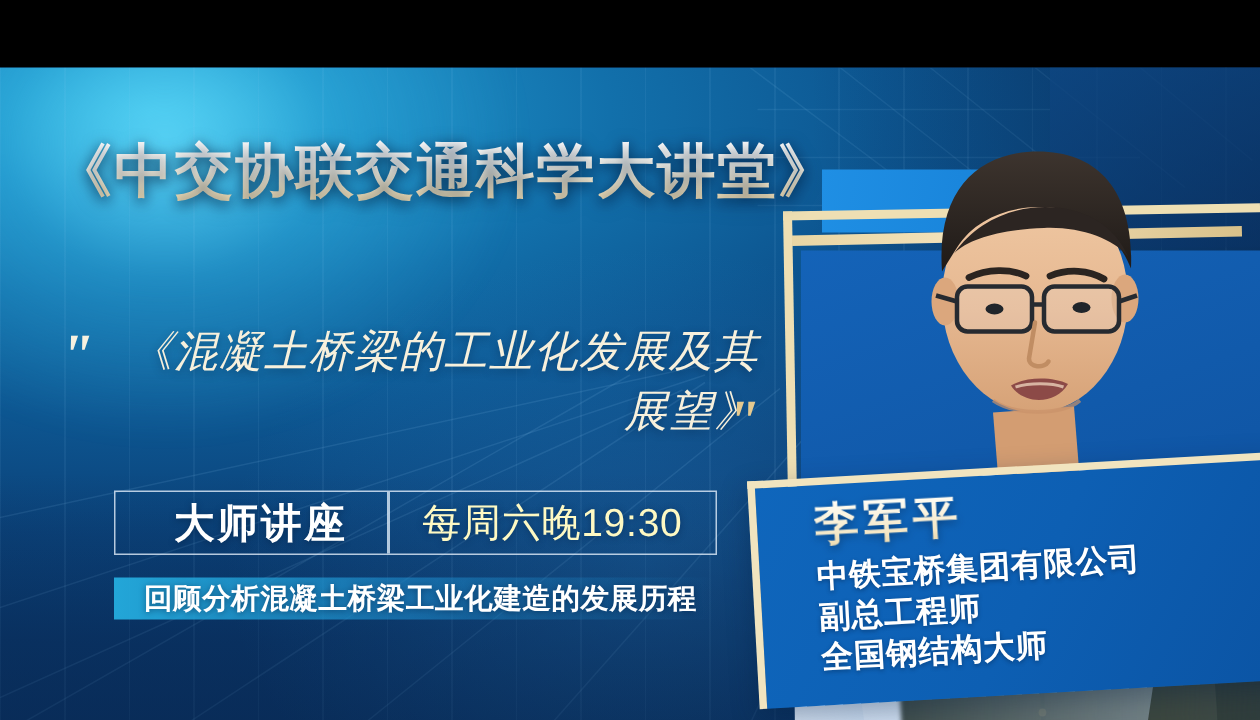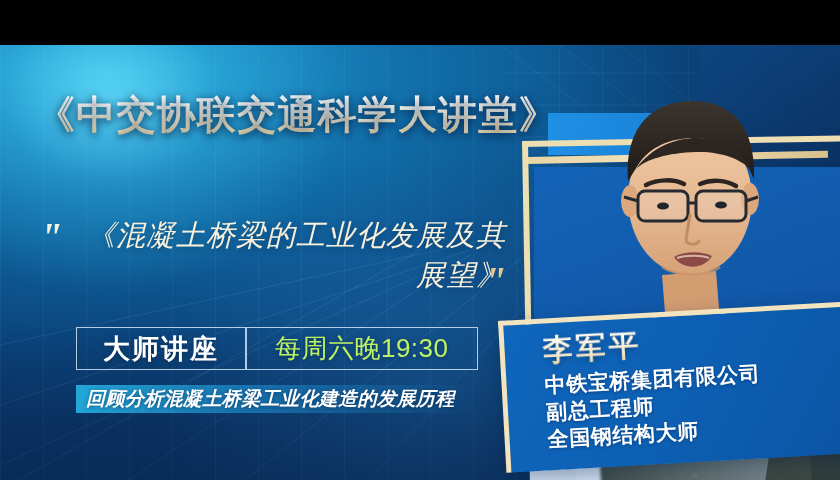--- a/index.html
+++ b/index.html
@@ -181,61 +181,61 @@
 
   
   .info-box {
     position: absolute;
     left: 76px; top: 282px;
     width: 402px; height: 43px;
     border: 1.5px solid rgba(226,238,250,0.80);
     box-sizing: border-box;
     display: flex;
     align-items: stretch;
+    padding-left: 13px;
   }
   .info-left {
     display: flex; align-items: center; justify-content: center;
     width: 168px;
     font-size: 27px;
     font-weight: bold;
     letter-spacing: 2px;
     color: #ffffff;
     text-shadow: 0 1px 4px rgba(4,30,64,0.5);
   }
   .info-divider {
     width: 1.5px;
     background: rgba(226,238,250,0.78);
   }
   .info-right {
     flex: 1;
     display: flex; align-items: center; justify-content: center;
     font-size: 26px;
     letter-spacing: 0.5px;
-    color: #bef264;
+    color: #fef9c3;
     text-shadow: 0 1px 4px rgba(4,30,64,0.5);
   }
 
   
   .subtitle-bar {
     position: absolute;
     left: 76px; top: 340px;
     width: 400px; height: 28px;
     background: linear-gradient(90deg, rgba(37,176,226,0.92) 0%, rgba(30,140,205,0.62) 48%, rgba(20,95,165,0.0) 100%);
     display: flex;
     align-items: center;
   }
   .subtitle-text {
-    padding-left: 10px;
+    padding-left: 20px;
     font-size: 19px;
     font-weight: bold;
     letter-spacing: 0.4px;
     color: #ffffff;
     text-shadow: 0 1px 4px rgba(4,30,64,0.55);
     white-space: nowrap;
-    font-style: italic;
   }
 
   
   .speaker-panel {
     position: absolute;
     left: 498px; top: 276px;
     width: 352px; height: 152px;
     transform: rotate(-3.2deg);
     transform-origin: left top;
     background: linear-gradient(120deg, #0f66bc 0%, #0d5fb3 52%, #0b54a4 100%);

